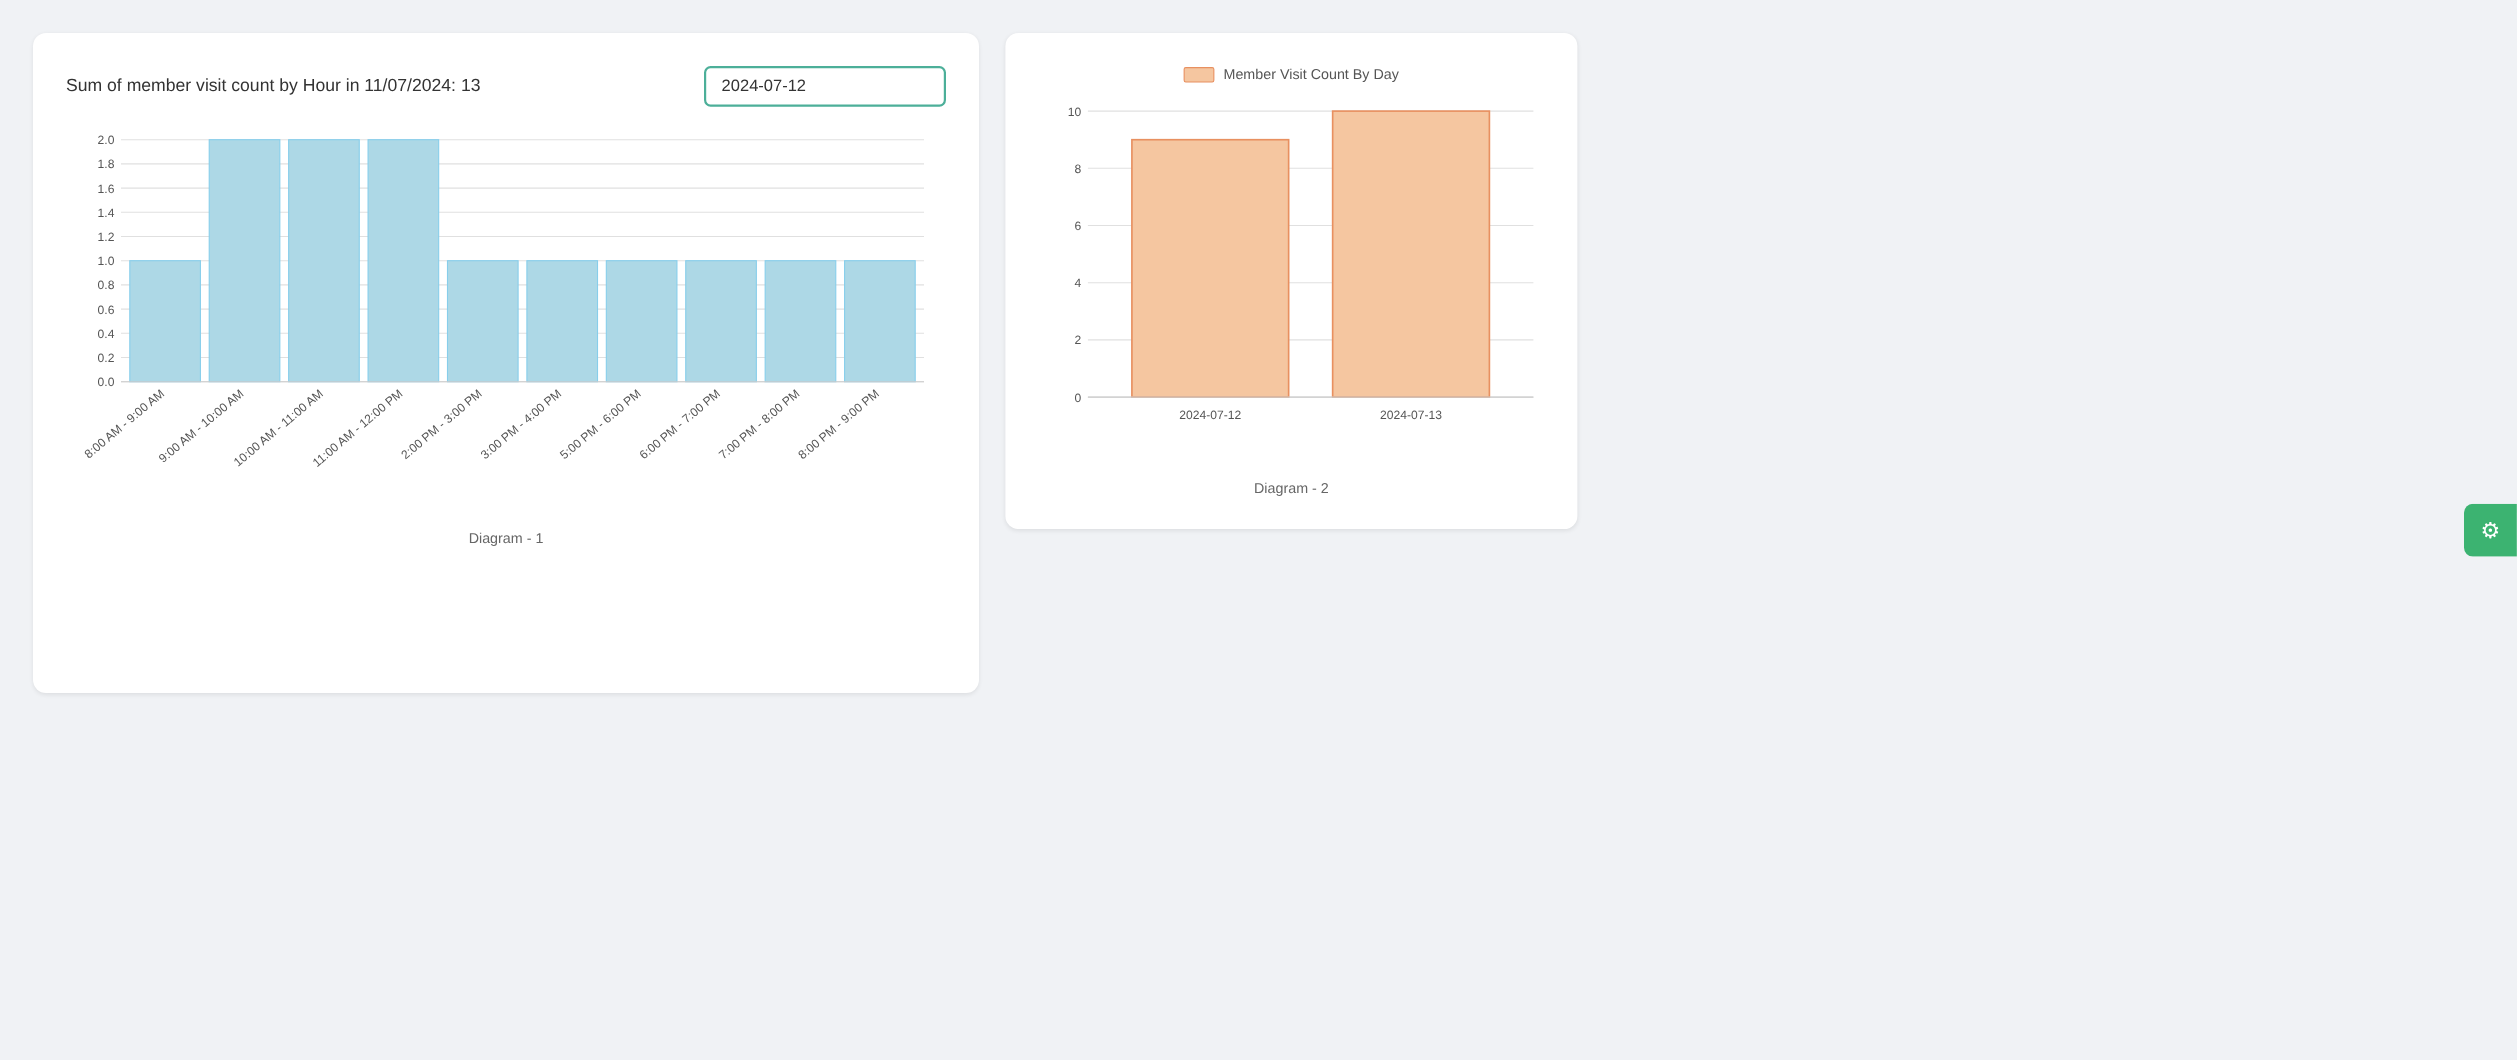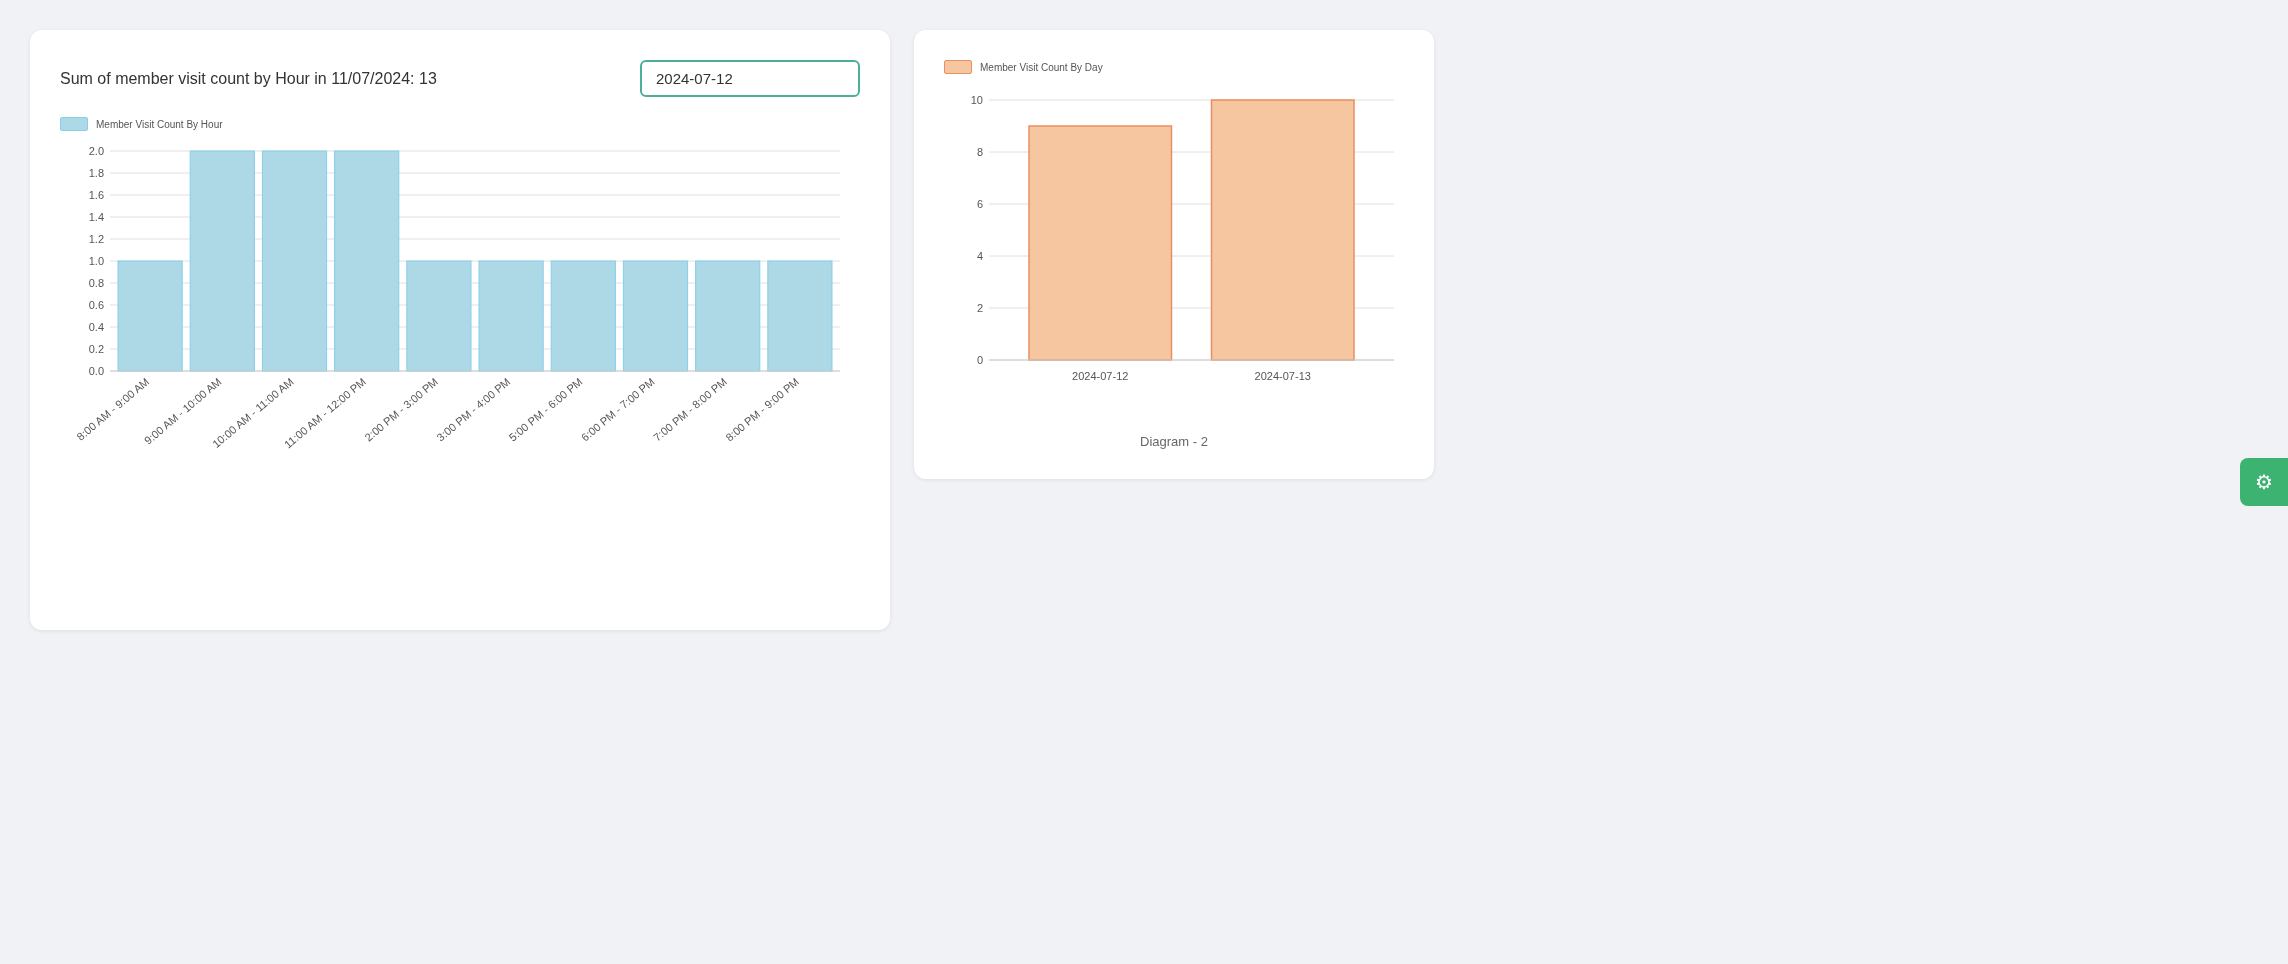--- a/index.html
+++ b/index.html
@@ -52,24 +52,24 @@
       padding: 8px 14px;
       font-size: 15px;
       color: #333;
       outline: none;
       width: 220px;
     }
 
     .chart-legend {
       display: flex;
       align-items: center;
-      justify-content: flex-start;
+      justify-content: center;
       gap: 8px;
       margin-bottom: 10px;
-      font-size: 10px;
+      font-size: 13px;
       color: #555;
     }
 
     .legend-box {
       width: 28px;
       height: 14px;
       border-radius: 2px;
     }
 
     .legend-box-blue {
@@ -134,24 +134,20 @@
 
 <div class="card card-1">
   <div class="card-1-header">
     <div class="card-title">
       <span>Sum of member visit count by Hour in 11/07/2024:</span>
       <strong>13</strong>
     </div>
     <input type="text" class="date-input" value="2024-07-12" style="">
   </div>
 
-  <div class="chart-legend">
-    <div class="legend-box legend-box-blue"></div>
-    <span>Member Visit Count By Hour</span>
-  </div>
 
   
   <svg width="790" height="340" id="chart1-svg">
 
   <line x1="50" x2="780" y1="230" y2="230" stroke="#e0e0e0" stroke-width="1"></line>
       <text x="44" y="234" text-anchor="end" class="axis-label">0.0</text>
       <line x1="50" x2="780" y1="208" y2="208" stroke="#e0e0e0" stroke-width="1"></line>
       <text x="44" y="212" text-anchor="end" class="axis-label">0.2</text>
       <line x1="50" x2="780" y1="186" y2="186" stroke="#e0e0e0" stroke-width="1"></line>
       <text x="44" y="190" text-anchor="end" class="axis-label">0.4</text>
@@ -187,20 +183,21 @@
       <text x="523.3000000000001" y="242" transform="rotate(-40, 523.3000000000001, 242)" text-anchor="end" class="axis-label">5:00 PM - 6:00 PM</text>
       <rect x="563.4000000000001" y="120" width="64.2" height="110" class="bar-blue"></rect>
       <text x="595.5000000000001" y="242" transform="rotate(-40, 595.5000000000001, 242)" text-anchor="end" class="axis-label">6:00 PM - 7:00 PM</text>
       <rect x="635.6" y="120" width="64.2" height="110" class="bar-blue"></rect>
       <text x="667.7" y="242" transform="rotate(-40, 667.7, 242)" text-anchor="end" class="axis-label">7:00 PM - 8:00 PM</text>
       <rect x="707.8000000000001" y="120" width="64.2" height="110" class="bar-blue"></rect>
       <text x="739.9000000000001" y="242" transform="rotate(-40, 739.9000000000001, 242)" text-anchor="end" class="axis-label">8:00 PM - 9:00 PM</text>
       <line x1="50" x2="780" y1="230" y2="230" stroke="#ccc" stroke-width="1"></line>
     </svg>
 
+  <div class="diagram-label">Diagram - 1</div>
 </div>
 
 <div class="card card-2">
   <div class="chart-legend" style="margin-bottom:16px;">
     <div class="legend-box legend-box-orange"></div>
     <span>Member Visit Count By Day</span>
   </div>
 
   <svg width="460" height="320" id="chart2-svg">
   <line x1="45" x2="450" y1="270" y2="270" stroke="#e0e0e0" stroke-width="1"></line>

